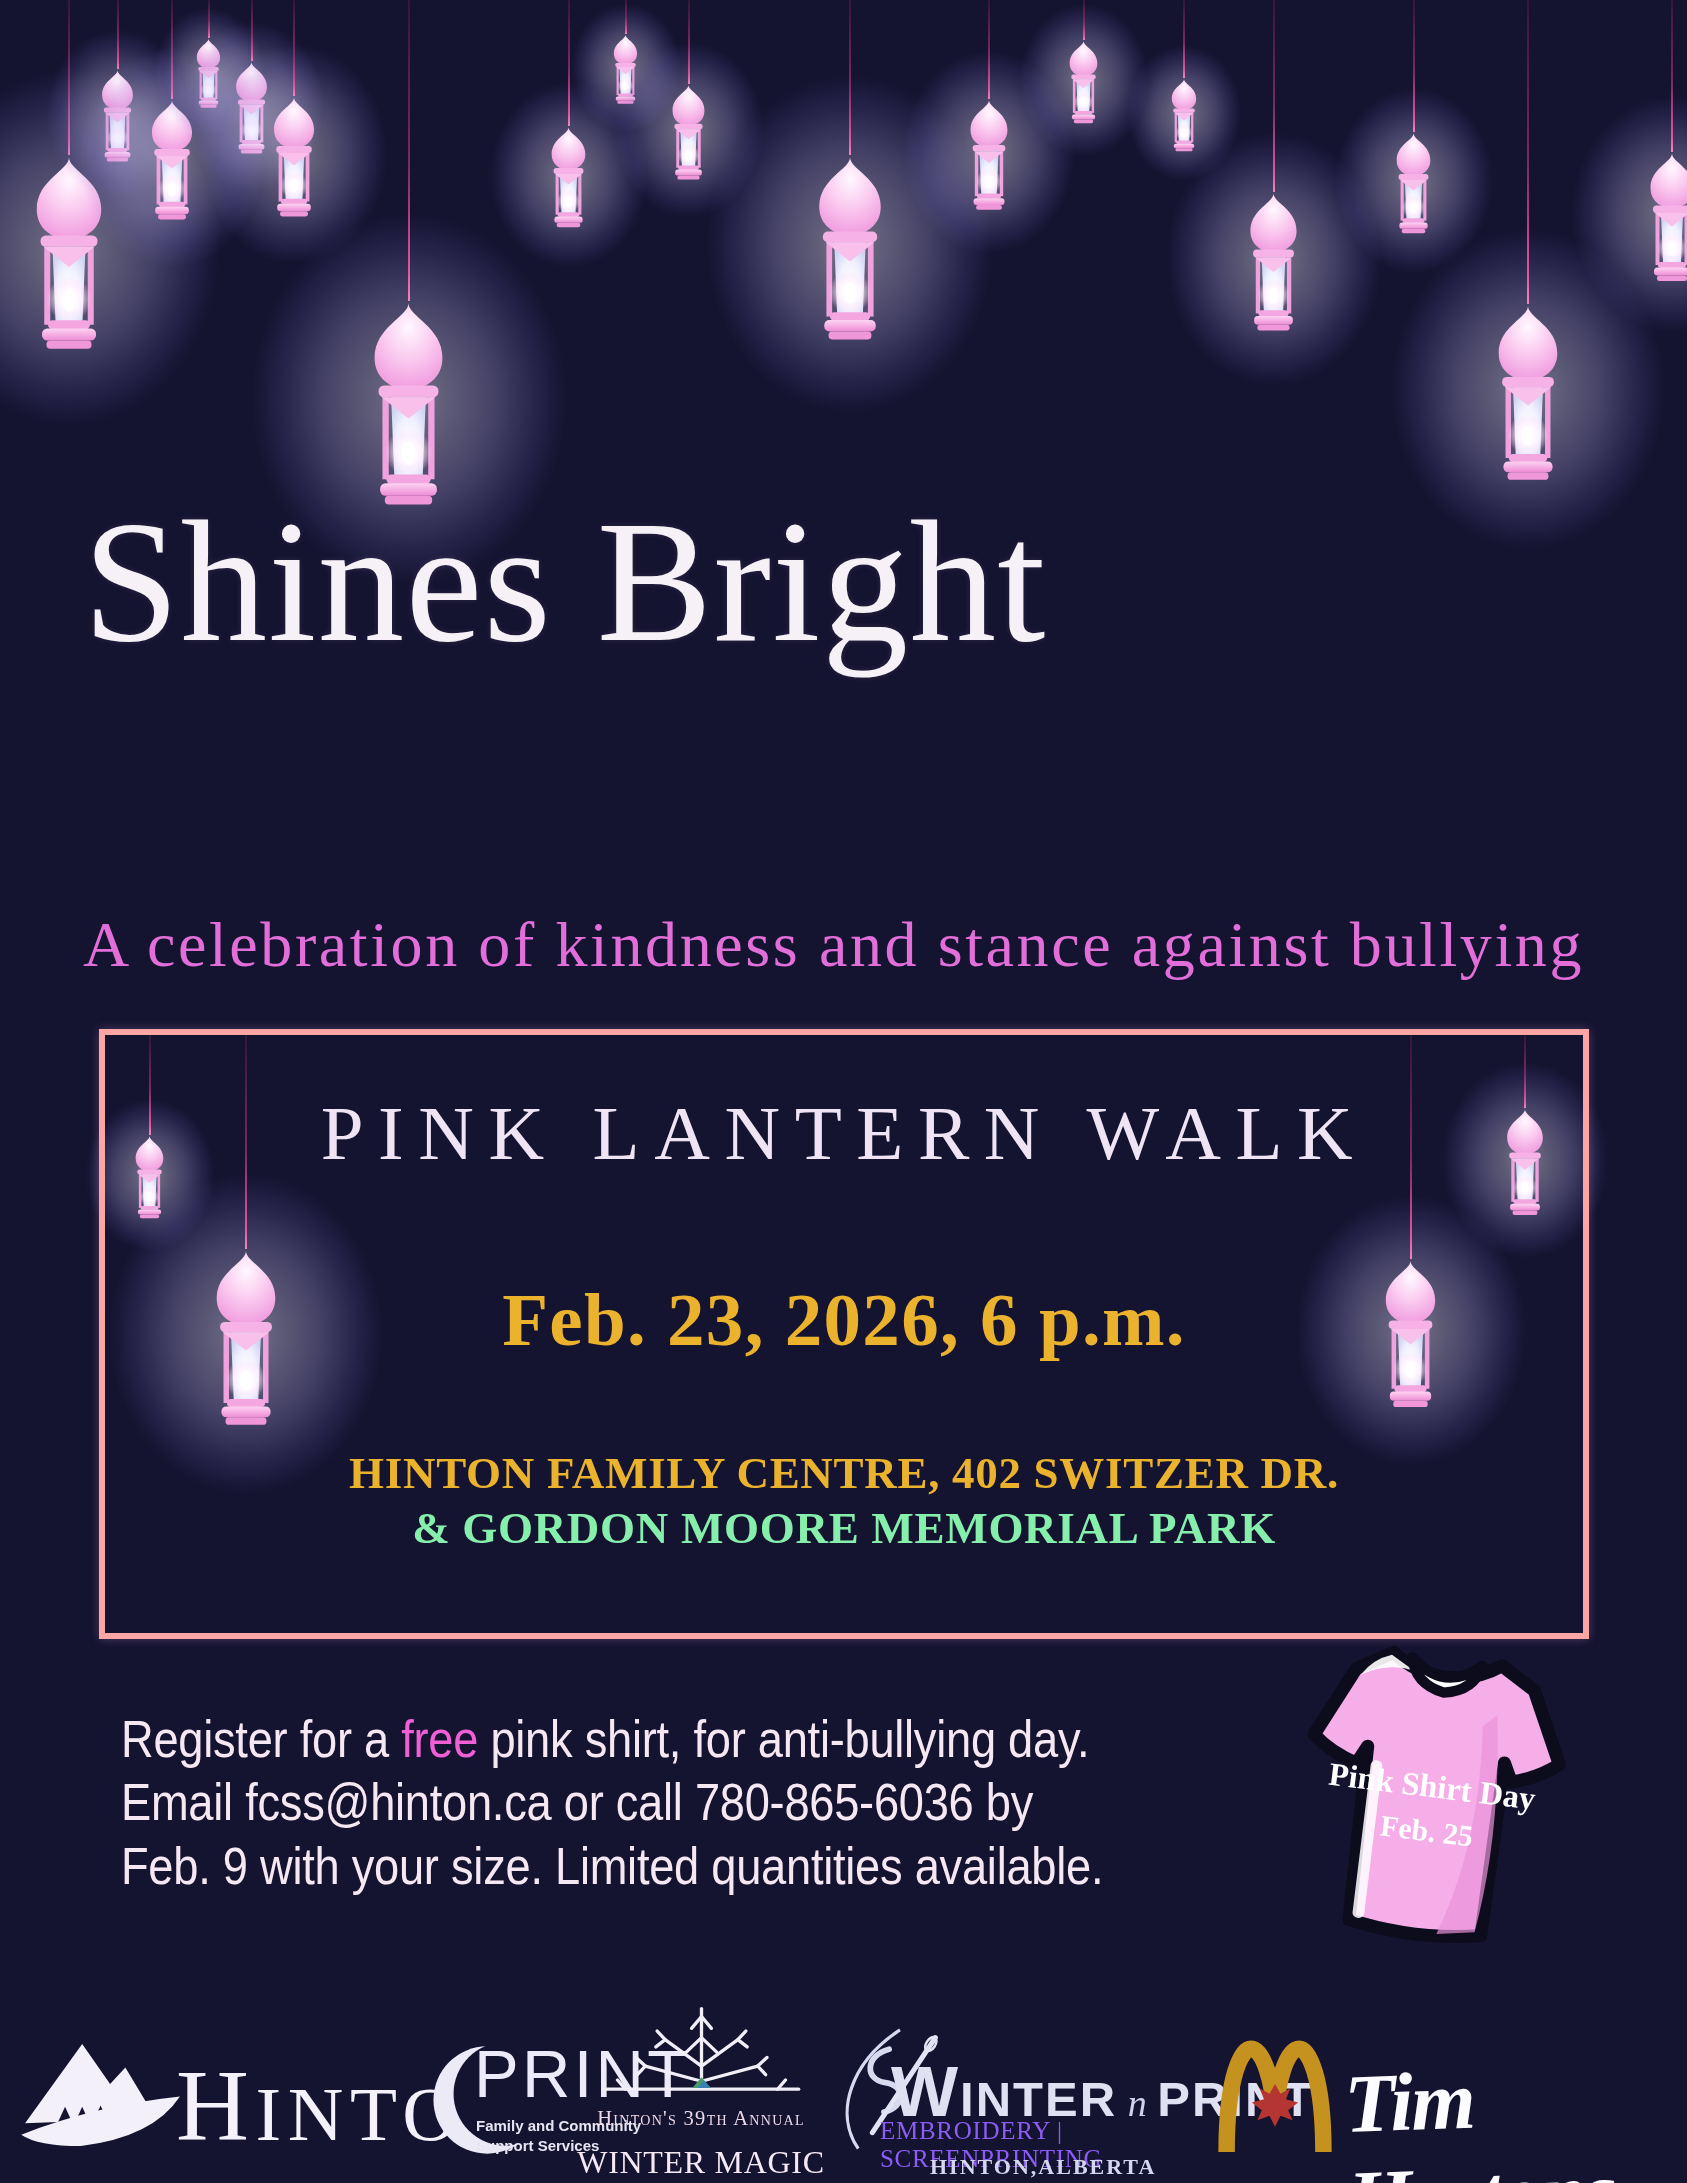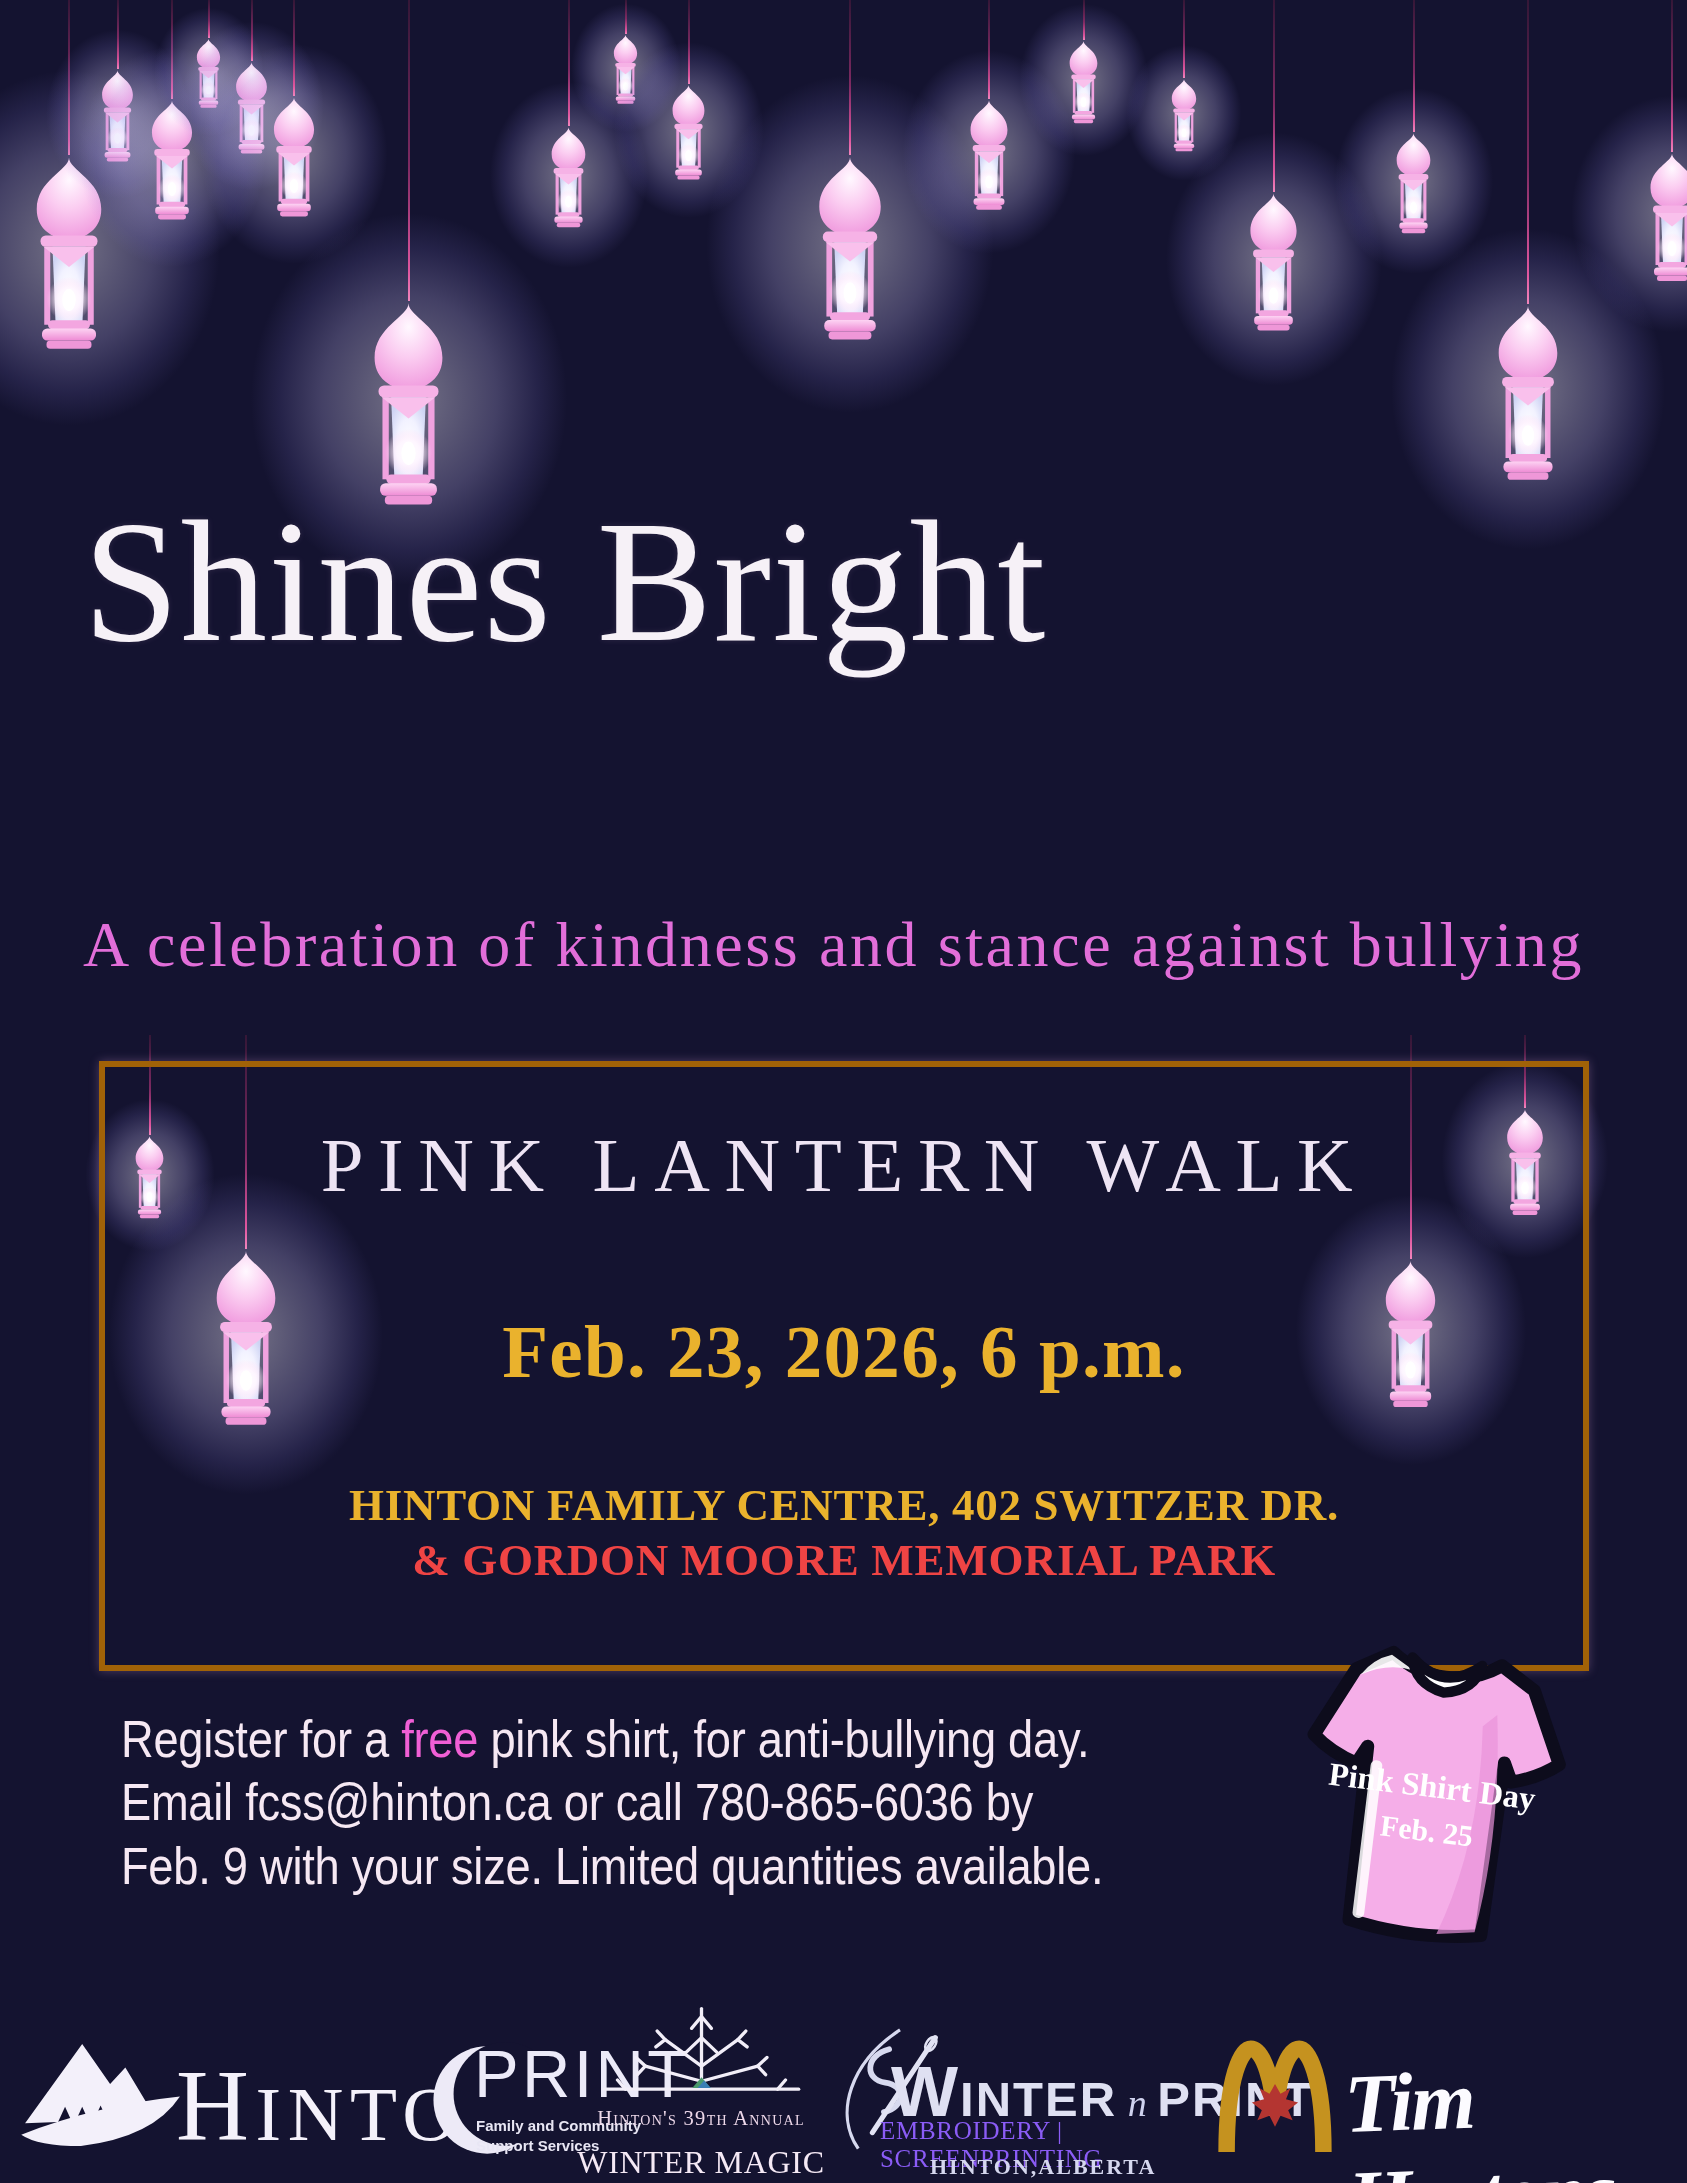--- a/index.html
+++ b/index.html
@@ -16,28 +16,28 @@
   .lsvg{position:absolute;left:0;top:0;width:100%;height:100%;}
   
   .title{position:absolute;left:83px;top:495px;z-index:4;margin:0;font-weight:400;
          font-size:173px;line-height:1.0;letter-spacing:1.3px;color:#f6f1f7;
          text-shadow:0 0 6.6px rgba(240,190,240,.12);}
   .title span{display:block;}
   .subtitle{position:absolute;left:83px;top:908px;z-index:4;font-size:64px;letter-spacing:2.6px;
          color:#e26ed9;}
   
   .event-box{position:absolute;left:99px;top:1029px;width:1490px;height:610px;z-index:3;
-         border:6px solid #a16207;box-sizing:border-box;
-         box-shadow:0 0 9.3px rgba(235,170,225,.28);margin-top:32px;}
+         border:6px solid #fca5a5;box-sizing:border-box;
+         box-shadow:0 0 9.3px rgba(235,170,225,.28);}
   .event-box>div{position:absolute;width:100%;text-align:center;}
   .eb-heading{top:54px;font-size:77px;letter-spacing:14.6px;color:#eee4f4;}
   .eb-date{top:242px;font-size:75px;font-weight:bold;letter-spacing:1.3px;color:#eab22d;}
   .eb-note{top:347px;font-size:43px;letter-spacing:2px;color:#f3eef8;}
   .eb-venue1{top:412px;font-size:45px;font-weight:bold;letter-spacing:0.7px;color:#eab22d;}
-  .eb-venue2{top:467px;font-size:45px;font-weight:bold;letter-spacing:0.7px;color:#ef4444;}
+  .eb-venue2{top:467px;font-size:45px;font-weight:bold;letter-spacing:0.7px;color:#86efac;}
   
   .register{position:absolute;left:121px;top:1708px;z-index:4;font-family:"Liberation Sans",sans-serif;
          font-size:52px;line-height:1.22;letter-spacing:-0.3px;color:#f6e8f3;
          transform:scaleX(.87);transform-origin:left top;white-space:nowrap;}
   .free{color:#f05fd5;}
   
   .shirt{position:absolute;left:1295px;top:1629px;width:273px;height:326px;z-index:4;}
   
   .footer{position:absolute;inset:0;z-index:4;}
   .footer>*{position:absolute;}

